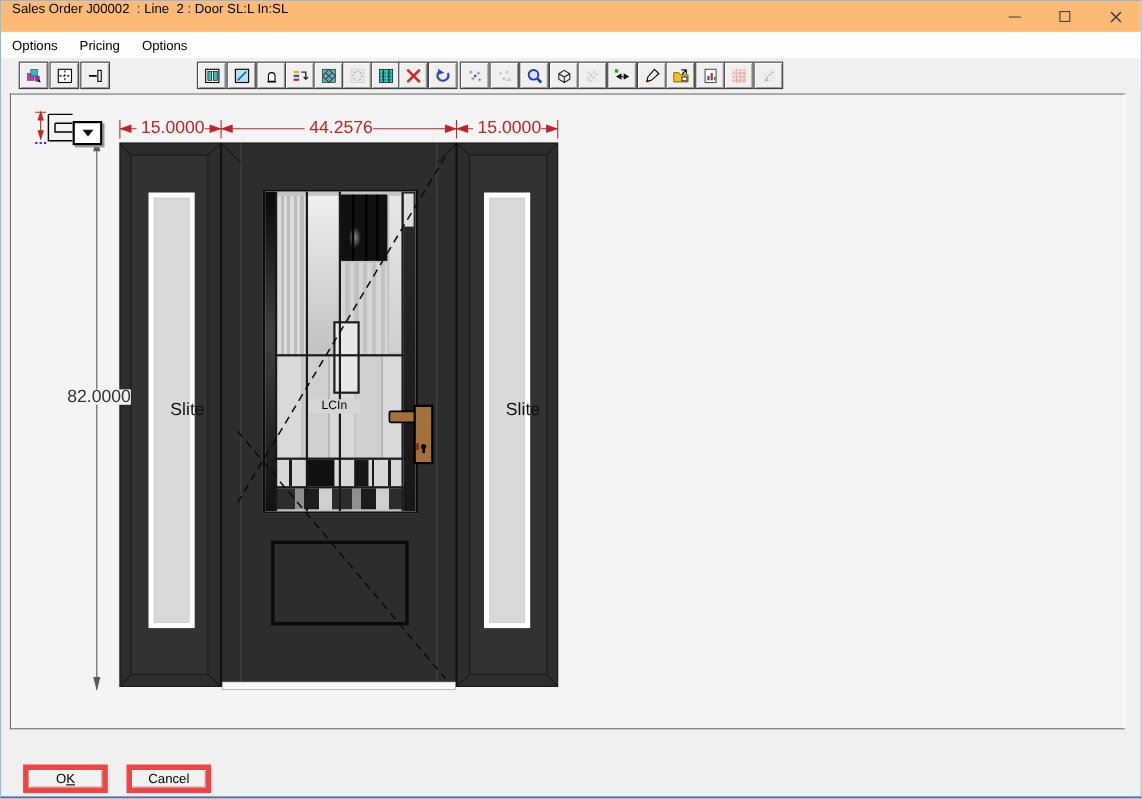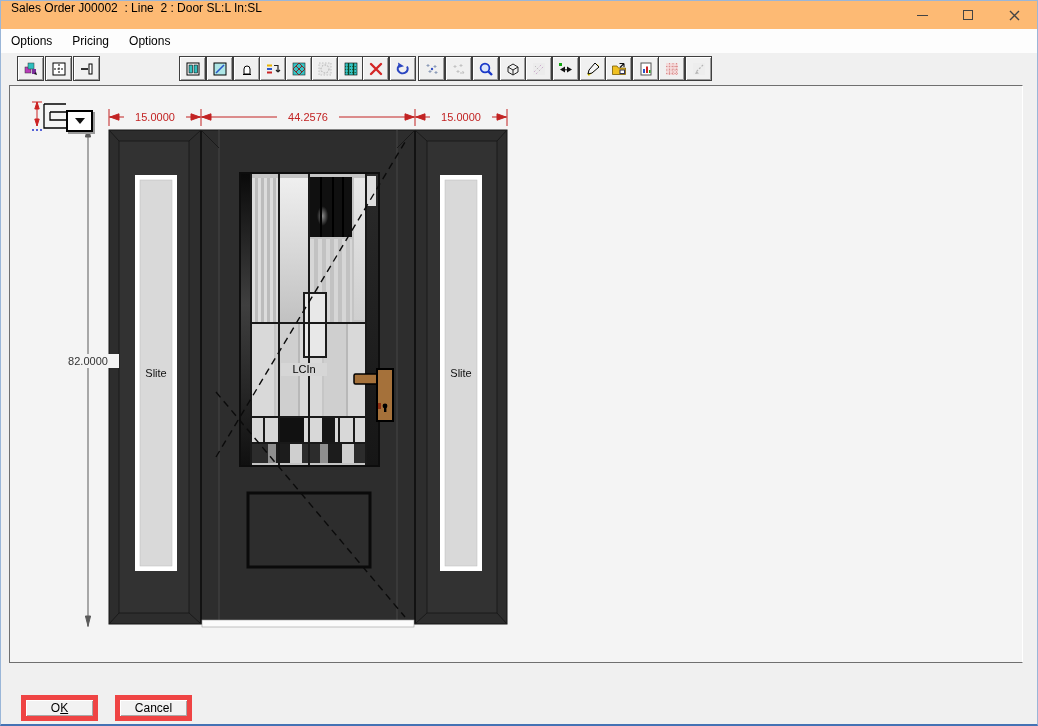--- a/index.html
+++ b/index.html
@@ -26,21 +26,21 @@
   .tb{position:absolute;top:3px;width:27px;height:25px;padding:0;margin:0;
       background:#f0f0f0;border:1px solid #3f3f3f;
       box-shadow:inset 1px 1px 0 #ffffff, inset -1px -1px 0 #9b9b9b;
       display:flex;align-items:center;justify-content:center;cursor:default;}
   .tb svg{display:block;}
   
   .canvas{position:absolute;left:8px;top:84px;width:1014px;height:578px;background:#f4f4f4;
       border:1px solid #6f6f6f;border-right-color:#ffffff;}
   .dwg{position:absolute;left:0;top:0;}
   .overlay{position:absolute;left:0;top:0;pointer-events:none;}
-  .lbl{position:absolute;font-size:11px;text-align:center;line-height:14px;}
+  .lbl{position:absolute;font-size:16px;text-align:right;line-height:14px;}
   .dim-top{color:var(--dim-red);background:#f4f4f4;width:62px;top:24px;}
   .dim-left{color:#333;background:#f4f4f4;width:62px;left:47px;top:268px;}
   .slite{color:#111;width:60px;top:280px;}
   .caption{position:absolute;left:99px;top:551px;width:398px;text-align:center;
       font-size:12px;color:var(--caption-blue);}
   
   .dim-widget{position:absolute;left:20px;top:12px;}
   .dd-btn{position:absolute;left:56px;top:24px;width:27px;height:22px;background:#fff;
       border:2px solid #000;box-shadow:2px 2px 0 #999;display:flex;align-items:center;justify-content:center;padding:0;}
   .dd-tri{width:0;height:0;border-left:5px solid transparent;border-right:5px solid transparent;border-top:6px solid #111;}

